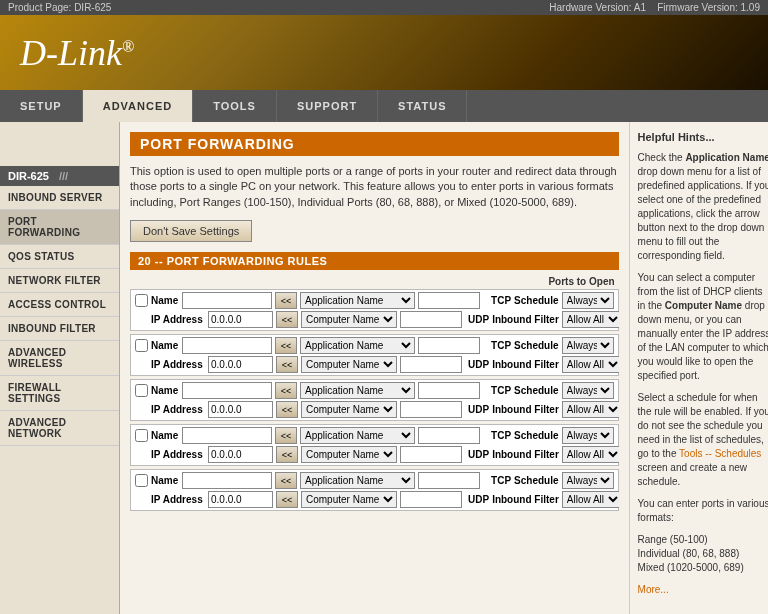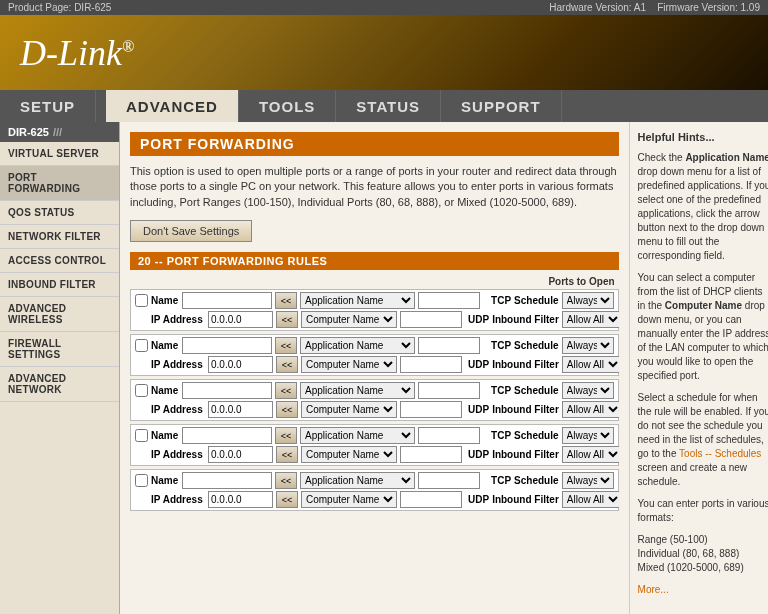--- a/index.html
+++ b/index.html
@@ -36,30 +36,29 @@
     .nav-tabs {
       background: #555;
       display: flex;
       height: 32px;
     }
     .nav-tab {
       padding: 0 20px;
       display: flex;
       align-items: center;
       color: #ddd;
-      font-size: 15px;
+      font-size: 11px;
       font-weight: bold;
       cursor: pointer;
       letter-spacing: 1px;
       border-right: 1px solid #666;
     }
     .nav-tab.active {
       background: #e8e0d0;
       color: #333;
-      margin-left: 10px;
     }
 
     
     .main-layout {
       display: flex;
       min-height: 500px;
     }
 
     
     .sidebar {
@@ -171,32 +170,32 @@
 <div class="header">
   <div class="dlink-logo">
     <span style="color:#fff; font-style:italic;">D-Link</span><sup style="font-size:16px; color:#fff;">®</sup>
   </div>
 </div>
 
 <div class="nav-tabs">
   <div class="nav-tab">SETUP</div>
   <div class="nav-tab active">ADVANCED</div>
   <div class="nav-tab">TOOLS</div>
+  <div class="nav-tab">SUPPORT</div>
   <div class="nav-tab">STATUS</div>
-  <div class="nav-tab">SUPPORT</div>
 </div>
 
 <div class="main-layout">
 
   <div class="sidebar">
-    <div style="background:#555; color:white; padding:4px 8px; font-size:11px; font-weight:bold; display:flex; gap:4px;">
+    <div style="background:#555; color:white; padding:4px 8px; font-size:11px; font-weight:bold; display:flex; gap:10px;margin-top:44px;">
       <span style="background:#555;color:white;font-weight:bold;">DIR-625</span>
       <span style="color:#aaa;">///</span>
     </div>
-    <div class="sidebar-item">VIRTUAL SERVER</div>
+    <div class="sidebar-item">INBOUND SERVER</div>
     <div class="sidebar-item active">PORT FORWARDING</div>
     <div class="sidebar-item">QOS STATUS</div>
     <div class="sidebar-item">NETWORK FILTER</div>
     <div class="sidebar-item">ACCESS CONTROL</div>
     <div class="sidebar-item">INBOUND FILTER</div>
     <div class="sidebar-item">ADVANCED WIRELESS</div>
     <div class="sidebar-item">FIREWALL SETTINGS</div>
     <div class="sidebar-item">ADVANCED NETWORK</div>
   </div>
 

